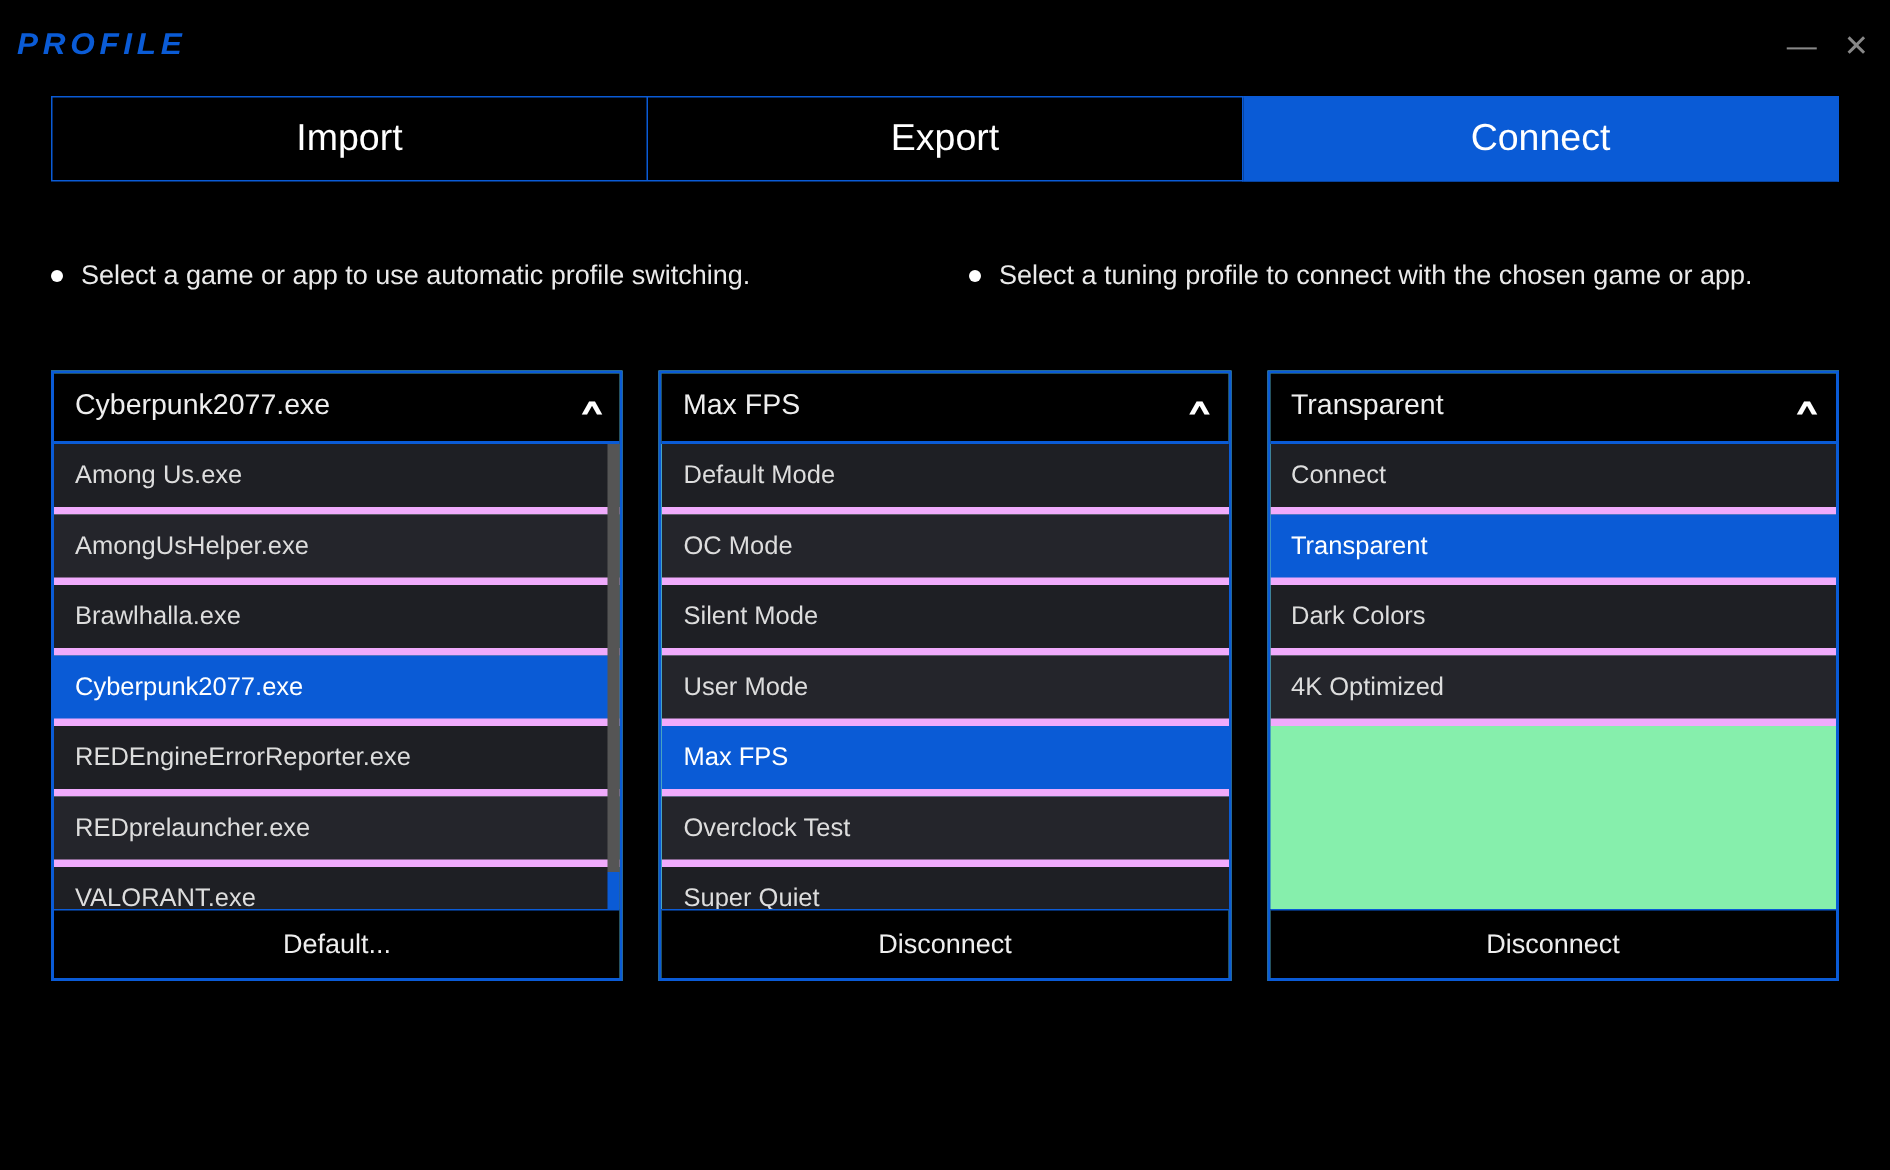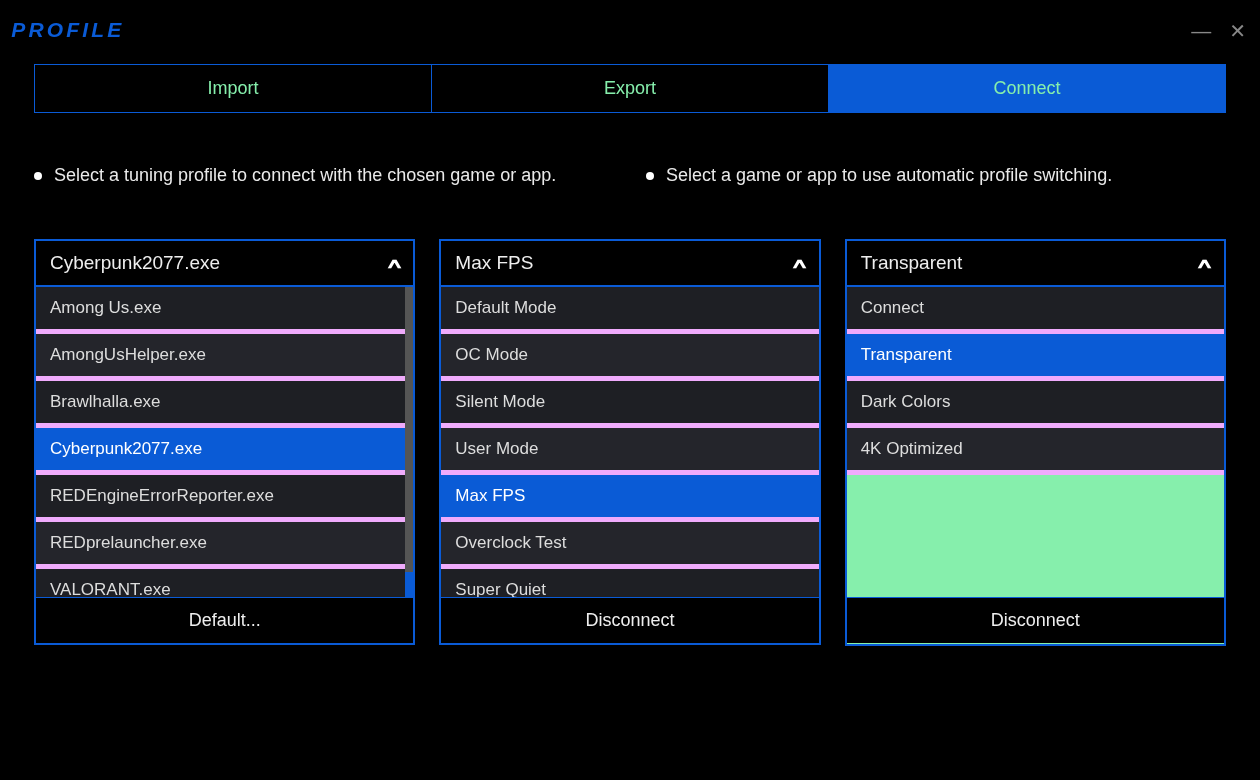--- a/index.html
+++ b/index.html
@@ -30,22 +30,22 @@
   .win-btn { color: #888; cursor: pointer; font-size: 20px; line-height: 1; }
   .tabbar {
     display: flex;
     margin: 18px 34px 0 34px;
   }
   .tab {
     flex: 1;
     text-align: center;
     padding: 13px 0;
     border: 1px solid #0a5bd6;
-    color: #86efac;
-    font-size: 18px;
+    color: #ffffff;
+    font-size: 25px;
     cursor: pointer;
     background: #000;
   }
   .tab + .tab { border-left: none; }
   .tab.active { background: #0a5bd6; }
   .instructions {
     display: flex;
     margin: 48px 34px 0 34px;
     gap: 32px;
   }
@@ -122,25 +122,25 @@
 
 <div class="tabbar">
   <div class="tab">Import</div>
   <div class="tab">Export</div>
   <div class="tab active">Connect</div>
 </div>
 
 <div class="instructions">
   <div class="inst-col">
     <div class="bullet"></div>
-    <div>Select a tuning profile to connect with the chosen game or app.</div>
+    <div>Select a game or app to use automatic profile switching.</div>
   </div>
   <div class="inst-col">
     <div class="bullet"></div>
-    <div>Select a game or app to use automatic profile switching.</div>
+    <div>Select a tuning profile to connect with the chosen game or app.</div>
   </div>
 </div>
 
 <div class="columns">
 
   <div class="col">
     <div class="panel">
       <div class="panel-header">
         <span>Cyberpunk2077.exe</span>
         <span class="caret">∧</span>

